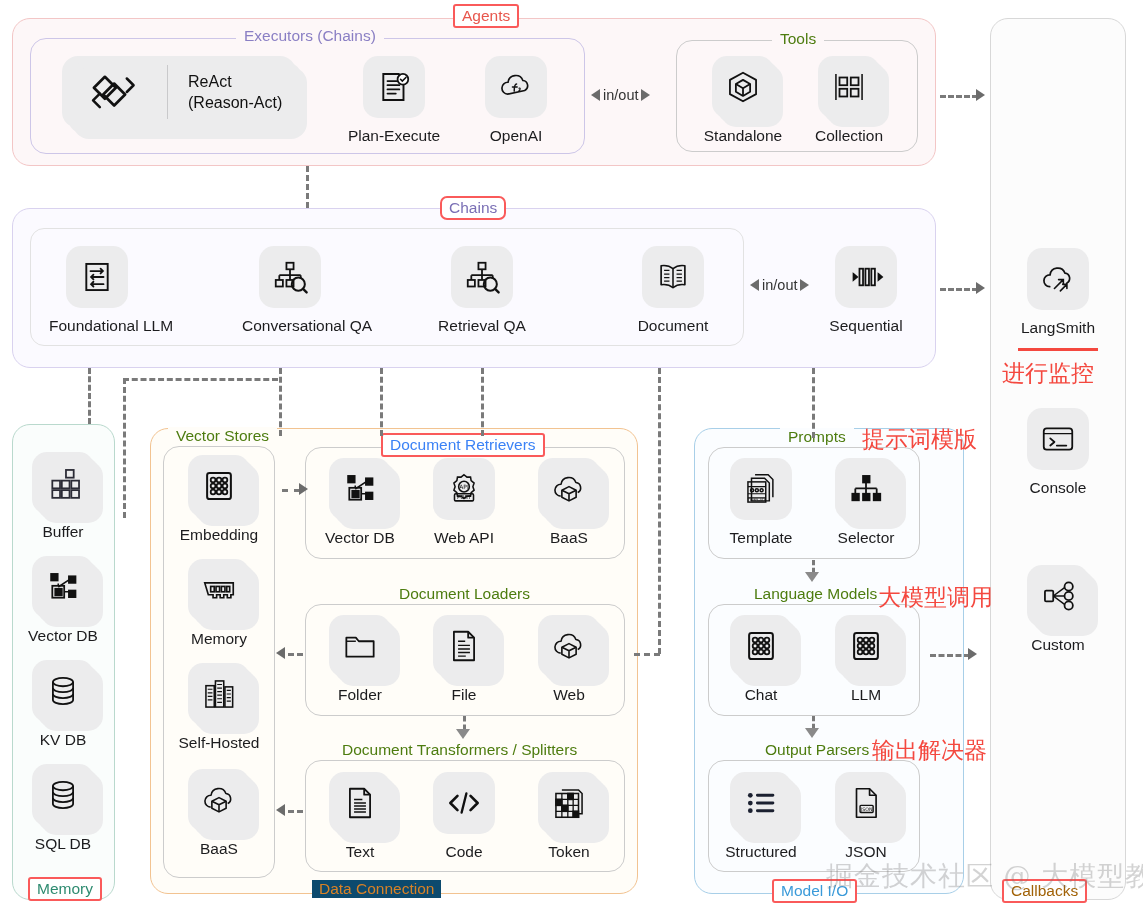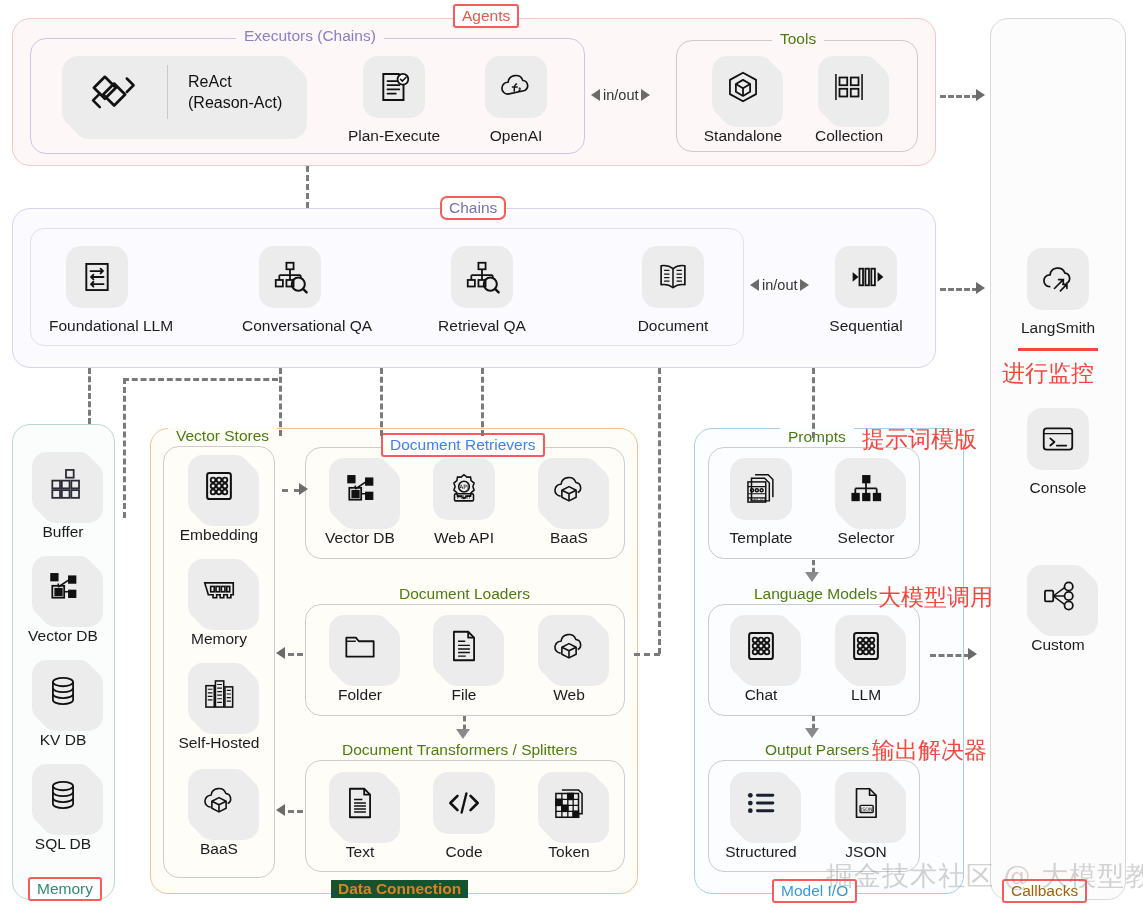--- a/index.html
+++ b/index.html
@@ -401,21 +401,21 @@
     </div>
     <div class="caption">SQL DB</div>
   </div>
 
   <div class="dashline-v" style="left:88px; top:368px; height:56px;"></div>
 
   <div class="dashline-v" style="left:123px; top:378px; height:140px;"></div>
   <div class="dashline-h" style="left:123px; top:378px; width:155px;"></div>
 
   <div class="group sec-data" style="left:150px; top:428px; width:488px; height:466px;"></div>
-  <div class="sec-label data-c" style="left:331px; top:880px; background:#14532d;font-weight:bold;">Data Connection</div>
+  <div class="sec-label data-c" style="left:312px; top:880px; background:#0c4a6e;">Data Connection</div>
 
   <div class="group" style="left:163px; top:446px; width:112px; height:432px;"></div>
   <div class="group-title" style="left:168px; top:427px; background:#fffdf8;">Vector Stores</div>
 
   <div class="node" style="left:171px; top:455px; width:96px;">
     <div class="tile stack">
       <svg viewBox="0 0 64 64" fill="none" stroke="#111" stroke-width="3">
         <rect x="12" y="10" width="40" height="44" rx="4" stroke-width="3.4"></rect>
         <circle cx="22" cy="22" r="4"></circle>
           <circle cx="32" cy="22" r="4"></circle>

